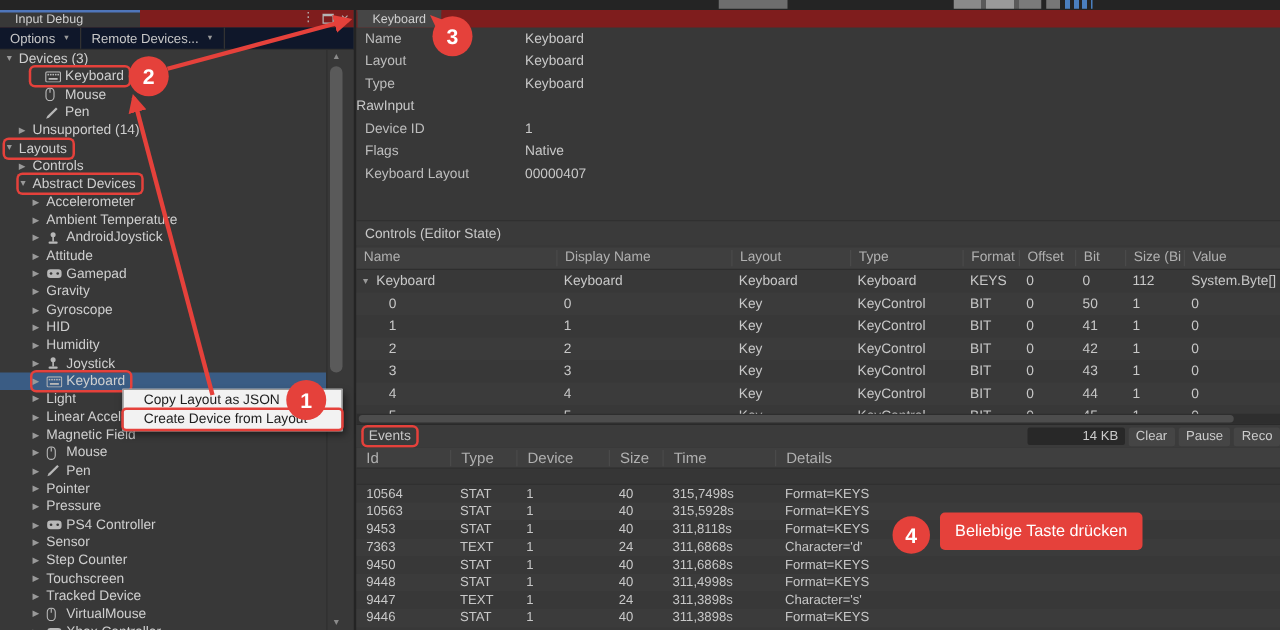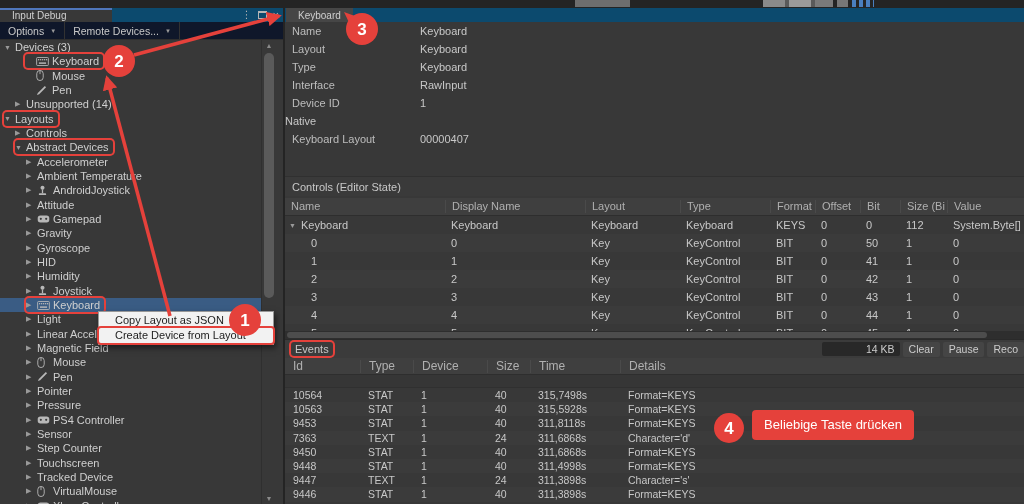--- a/index.html
+++ b/index.html
@@ -18,21 +18,21 @@
   .frag { position:absolute; top:0; height:7px; }
   .frag-a { left:575px; width:55px; background:#6e6e6e; }
   .frag-b { left:763px; width:70px; background:linear-gradient(90deg,#8a8a8a 0 22px,#5a5a5a 22px 26px,#9a9a9a 26px 48px,#5a5a5a 48px 52px,#7a7a7a 52px 70px); }
   .frag-c { left:837px; width:11px; background:#777; }
   .frag-d { left:852px; width:22px; background:repeating-linear-gradient(90deg,#4a7fbf 0 4px,#242424 4px 7px); }
 
   
   .left-panel { position:absolute; left:0; top:8px; width:283px; height:496px; background:#383838; overflow:hidden; }
   .right-panel { position:absolute; left:285px; top:8px; width:739px; height:496px; background:#383838; overflow:hidden; }
 
-  .tabbar { position:absolute; left:0; top:0; width:100%; height:14px; background:#0c4a6e; }
+  .tabbar { position:absolute; left:0; top:0; width:100%; height:14px; background:#7f1d1d; }
   .tab { position:absolute; left:0; top:0; height:14px; background:#383838; color:#cfcfcf;
          font-size:10px; line-height:12px; padding:0 12px; border-top:2px solid #4f76bb; white-space:nowrap; }
   .tab-input-debug { width:112px; }
   .device-tab { border-top:2px solid #464646; background:#464646; left:1px; padding:0 12px; }
   .win-icons { position:absolute; right:4px; top:0; height:14px; display:flex; gap:6px; align-items:center; color:#b5b5b5; }
   .kebab { font-size:10px; line-height:10px; }
   .maxbox { width:9px; height:8px; border:1px solid #b5b5b5; border-top:2px solid #b5b5b5; }
   .closex { font-size:11px; line-height:11px; }
 
   .toolbar { position:absolute; top:14px; left:0; width:100%; height:18px; background:#0f172a;
@@ -453,28 +453,28 @@
         </div>
         <div class="prop-row">
           <span class="prop-label">Layout</span>
           <span class="prop-value">Keyboard</span>
         </div>
         <div class="prop-row">
           <span class="prop-label">Type</span>
           <span class="prop-value">Keyboard</span>
         </div>
         <div class="prop-row">
-          <span class="prop-label">Interface</span>
           <span class="prop-value">RawInput</span>
         </div>
         <div class="prop-row">
           <span class="prop-label">Device ID</span>
           <span class="prop-value">1</span>
         </div>
         <div class="prop-row">
+          <span class="prop-label">Flags</span>
           <span class="prop-value">Native</span>
         </div>
         <div class="prop-row">
           <span class="prop-label">Keyboard Layout</span>
           <span class="prop-value">00000407</span>
         </div>
       </div>
 
     <div class="section-title">
       <span>Controls (Editor State)</span>

